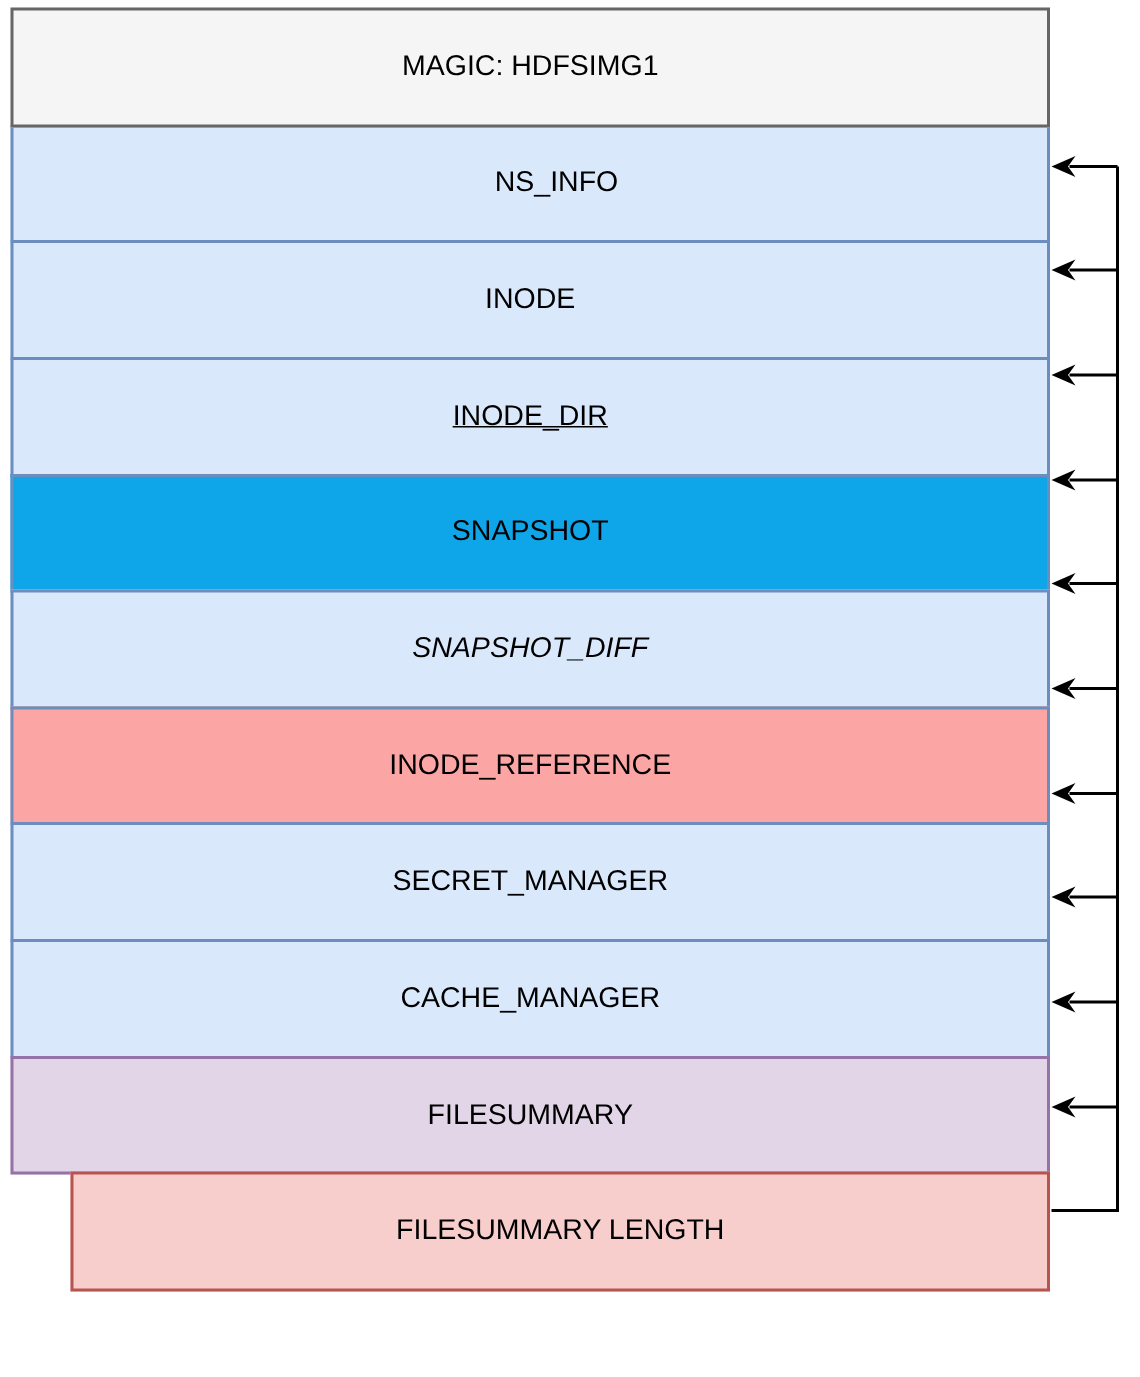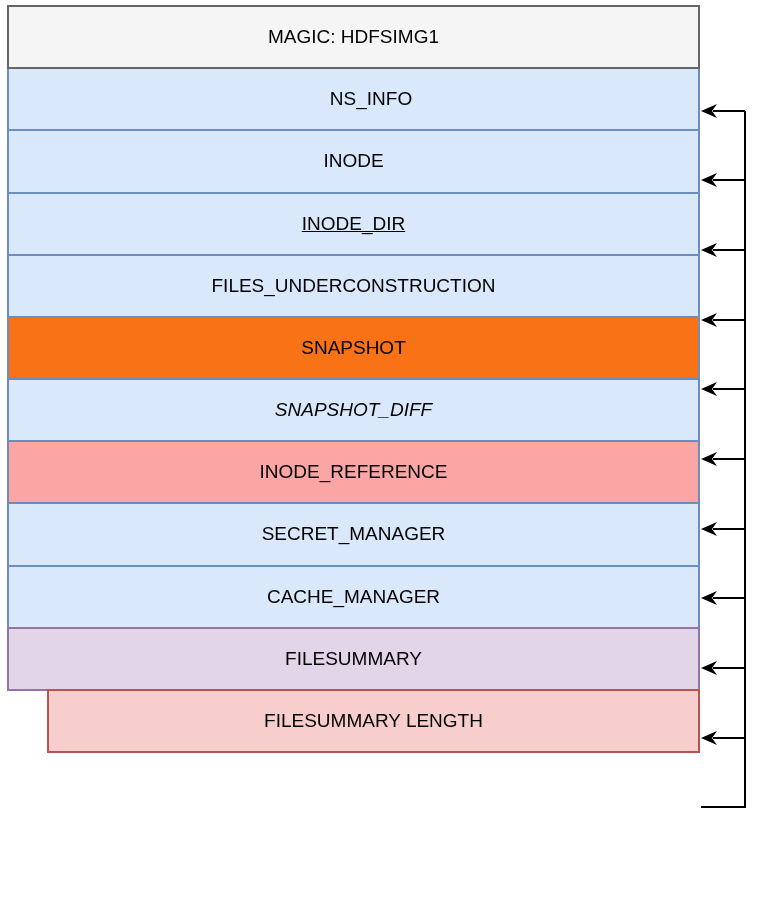--- a/index.html
+++ b/index.html
@@ -13,21 +13,21 @@
     width: 760px;
     height: 918px;
     background: #ffffff;
     overflow: hidden;
   }
   #blocks {
     position: absolute;
     left: 7px;
     top: 5px;
     width: 693px;
-    height: 748px;
+    height: 856px;
     display: flex;
     flex-direction: column;
   }
   .block {
     flex: 1;
     box-sizing: border-box;
     margin-top: -2px;
     border: 2px solid #000;
     display: flex;
     align-items: center;
@@ -64,25 +64,22 @@
     </div>
 
     <div class="block" style="background-color: rgb(218, 232, 252); border-color: rgb(108, 142, 191);">
       <span>INODE</span>
     </div>
 
     <div class="block" style="background-color: rgb(218, 232, 252); border-color: rgb(108, 142, 191); text-decoration: underline;">
       <span>INODE_DIR</span>
     </div>
 
-    <div class="block" style="background-color: rgb(218, 232, 252); border-color: rgb(108, 142, 191);">
-      <span>FILES_UNDERCONSTRUCTION</span>
-    </div>
 
-    <div class="block" style="background-color: #f97316; border-color: rgb(108, 142, 191);">
+    <div class="block" style="background-color: #0ea5e9; border-color: rgb(108, 142, 191);">
       <span>SNAPSHOT</span>
     </div>
 
     <div class="block" style="background-color: rgb(218, 232, 252); border-color: rgb(108, 142, 191); font-style: italic;">
       <span>SNAPSHOT_DIFF</span>
     </div>
 
     <div class="block" style="background-color: #fca5a5; border-color: rgb(108, 142, 191); justify-content: center;">
       <span>INODE_REFERENCE</span>
     </div>

